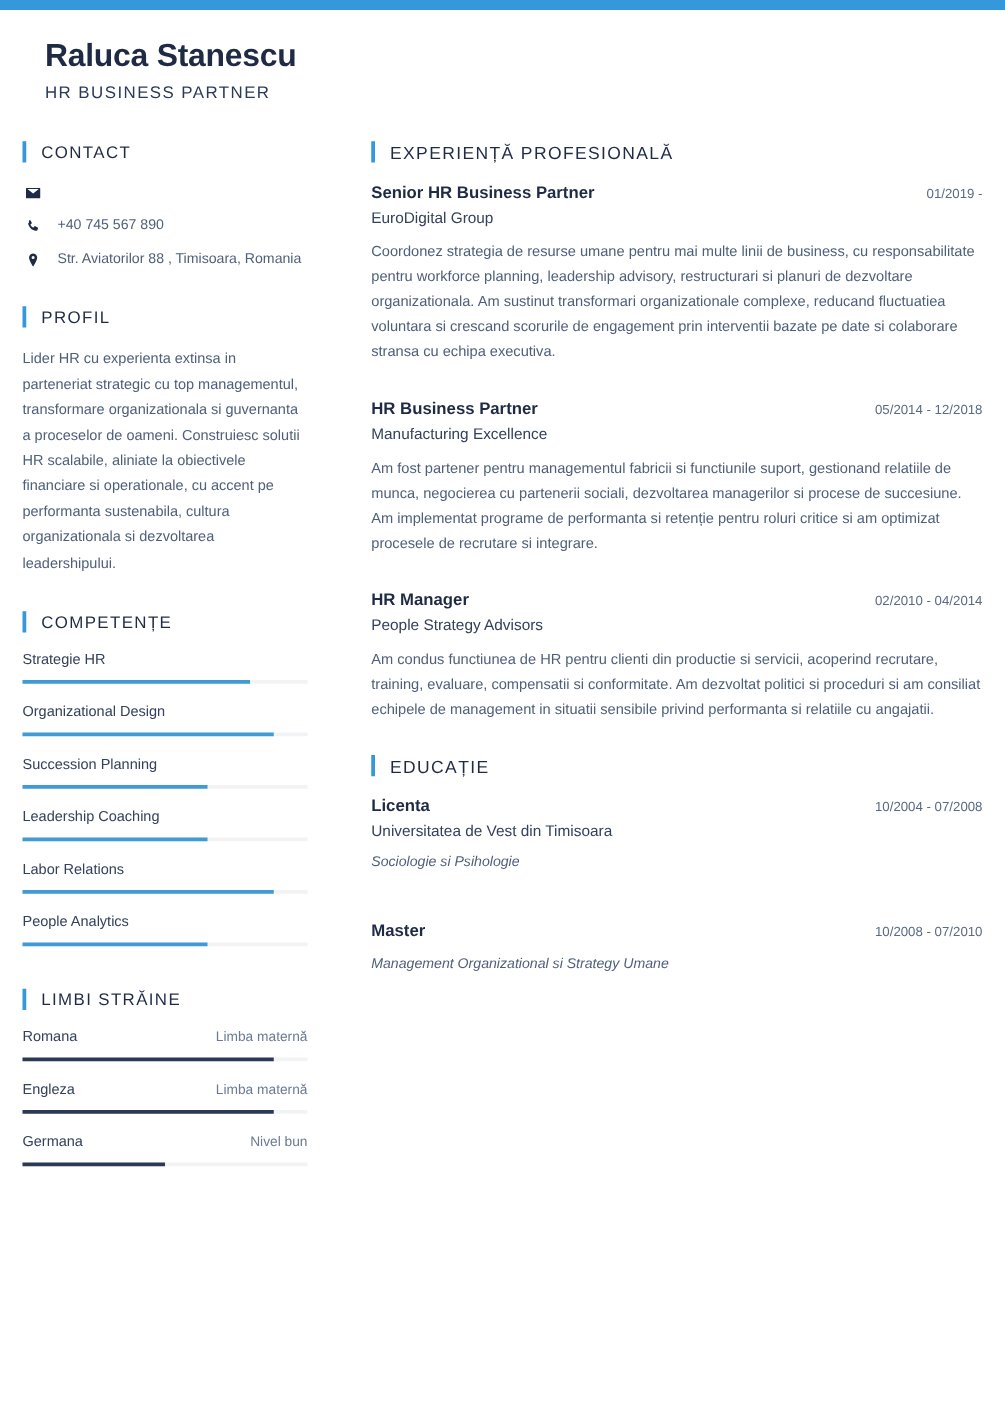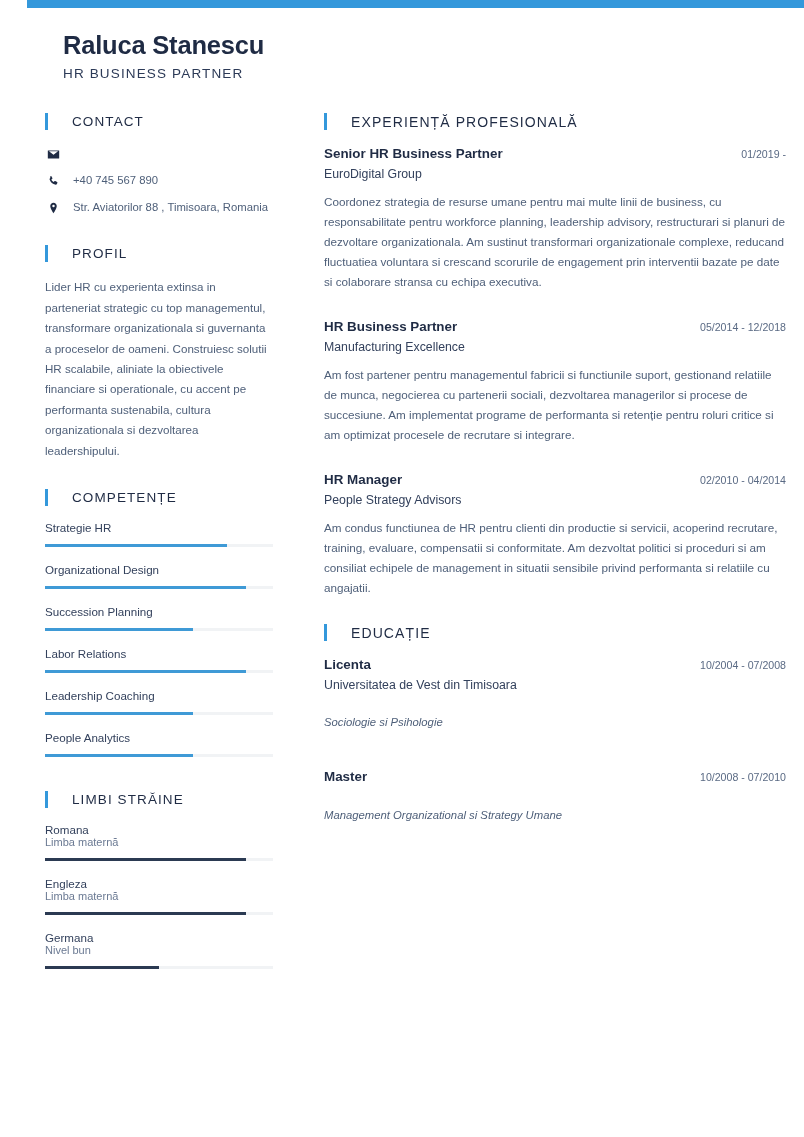--- a/index.html
+++ b/index.html
@@ -9,21 +9,20 @@
     background: #ffffff;
     font-family: "Liberation Sans", sans-serif;
     -webkit-font-smoothing: antialiased;
   }
   .page {
     position: relative;
     width: 804px;
     height: 1137px;
     background: #ffffff;
     overflow: hidden;
-    padding-left: 27px;
   }
   .top-bar {
     height: 8px;
     width: 100%;
     background: #3498db;
   }
 
   
   .header {
     padding: 23px 0 0 36px;
@@ -58,21 +57,21 @@
   .main {
     flex: 1;
     padding-left: 33px;
     padding-right: 18px;
   }
 
   
   .sec-head {
     display: flex;
     align-items: center;
-    gap: 24px;
+    gap: 12px;
     margin-bottom: 15px;
   }
   .sec-mark {
     width: 3px;
     height: 17px;
     background: #3498db;
     flex: 0 0 3px;
   }
   .sec-title {
     font-size: 13.5px;
@@ -135,21 +134,20 @@
   }
   .skill-item { padding-bottom: 8px; }
 
   
   .lang-item { padding-bottom: 8px; margin-bottom: 8px; }
   .lang-row {
     display: flex;
     justify-content: space-between;
     align-items: baseline;
     margin-bottom: 10px;
-    flex-direction: column;
   }
   .lang-name {
     font-size: 11.6px;
     color: #33415c;
   }
   .lang-level {
     font-size: 11px;
     color: #6b7a93;
   }
   .lang-fill { background: #2b3a52; }
@@ -178,21 +176,21 @@
     color: #33415c;
     margin-top: 4px;
   }
   .entry-desc {
     margin-top: 11px;
     font-size: 11.7px;
     line-height: 1.72;
     color: #4e5f79;
   }
   .entry-field {
-    margin-top: 24px;
+    margin-top: 12px;
     font-size: 11.3px;
     font-style: italic;
     color: #4e5f79;
   }
   .exp-block { margin-bottom: 6px; }
   .edu-entry { margin-bottom: 40px; }
 </style>
 </head>
 <body>
 
@@ -272,29 +270,29 @@
                 <div class="bar-fill" style="width: 88%; background: rgb(63, 154, 214);"></div>
               </div>
             </div>
             <div class="skill-item">
               <div class="skill-label">Succession Planning</div>
               <div class="bar-track">
                 <div class="bar-fill" style="width: 65%; background: rgb(63, 154, 214);"></div>
               </div>
             </div>
             <div class="skill-item">
+              <div class="skill-label">Leadership Coaching</div>
+              <div class="bar-track">
+                <div class="bar-fill" style="width: 65%; background: rgb(63, 154, 214);"></div>
+              </div>
+            </div>
+            <div class="skill-item">
               <div class="skill-label">Labor Relations</div>
               <div class="bar-track">
                 <div class="bar-fill" style="width: 88%; background: rgb(63, 154, 214);"></div>
-              </div>
-            </div>
-            <div class="skill-item">
-              <div class="skill-label">Leadership Coaching</div>
-              <div class="bar-track">
-                <div class="bar-fill" style="width: 65%; background: rgb(63, 154, 214);"></div>
               </div>
             </div>
             <div class="skill-item">
               <div class="skill-label">People Analytics</div>
               <div class="bar-track">
                 <div class="bar-fill" style="width: 65%; background: rgb(63, 154, 214);"></div>
               </div>
             </div>
           </div>
       </div>

